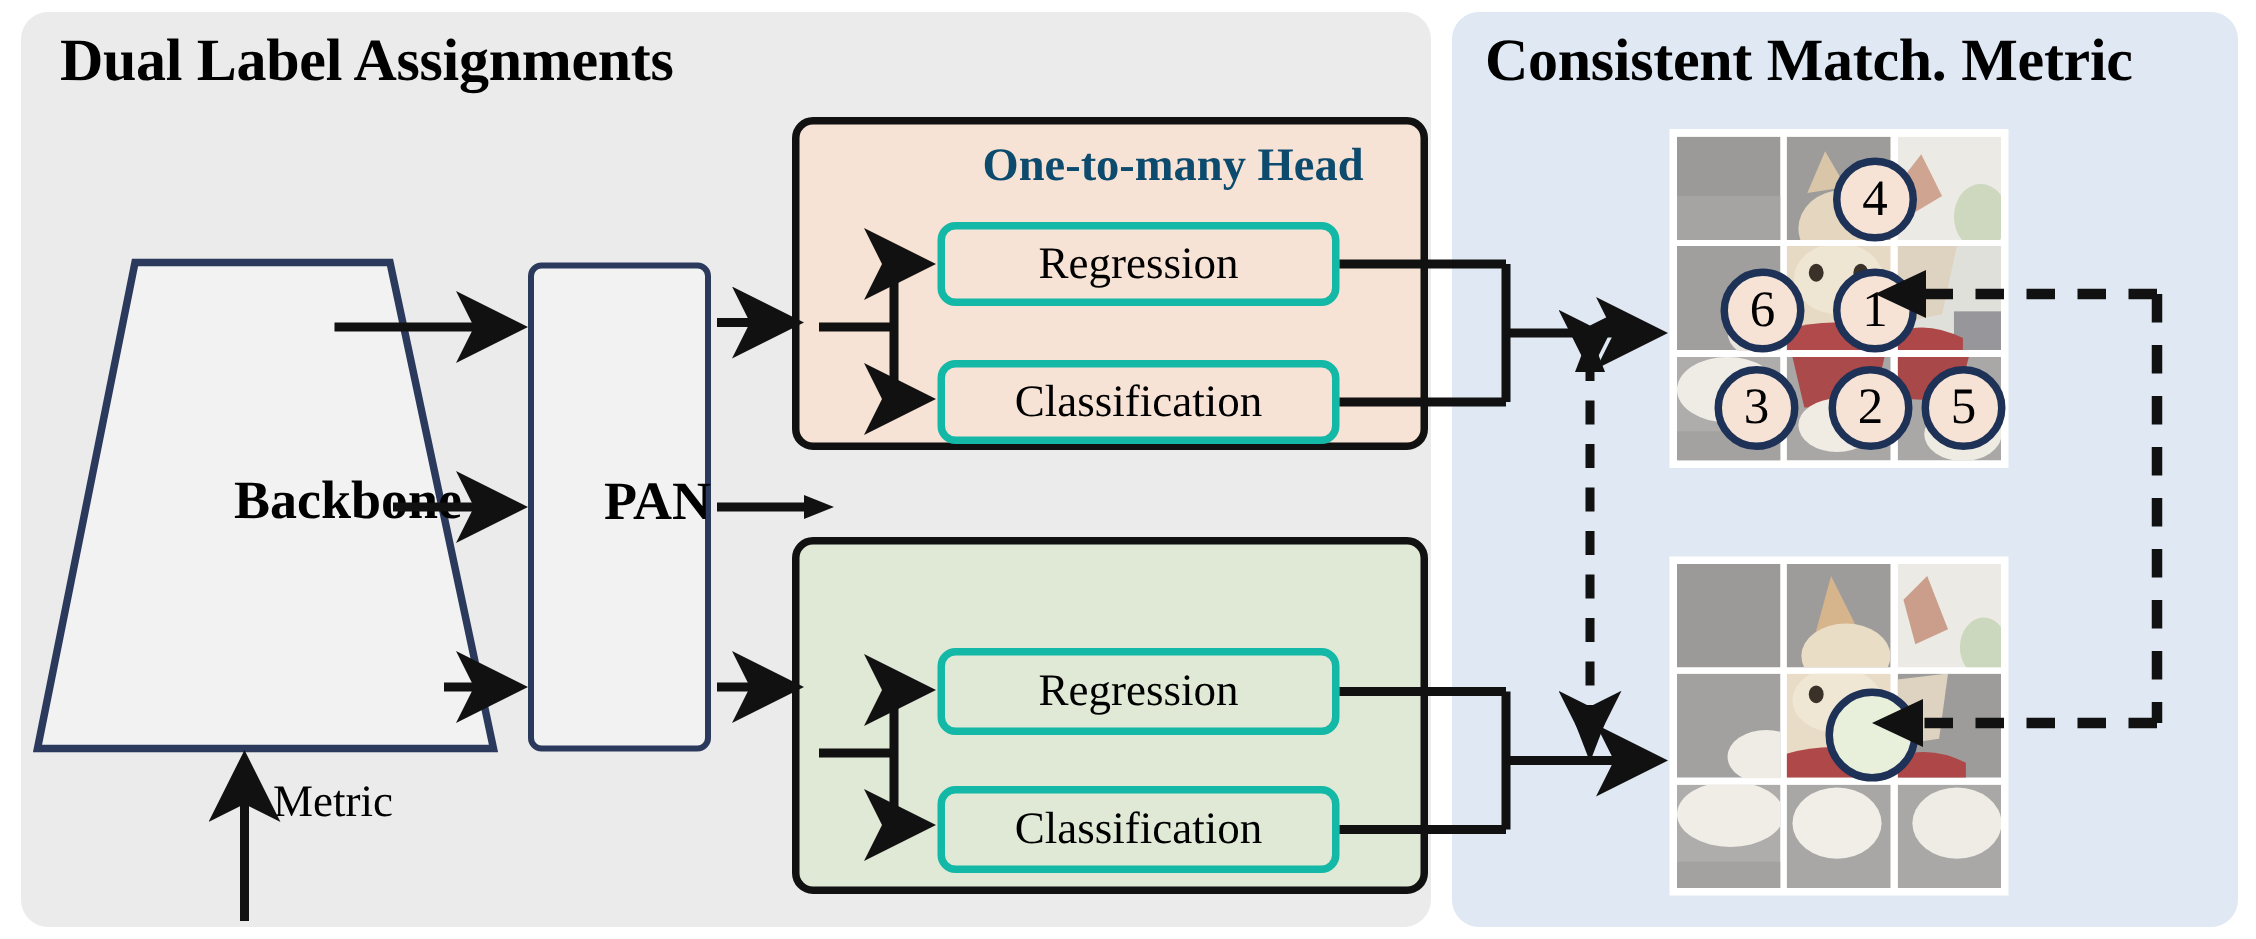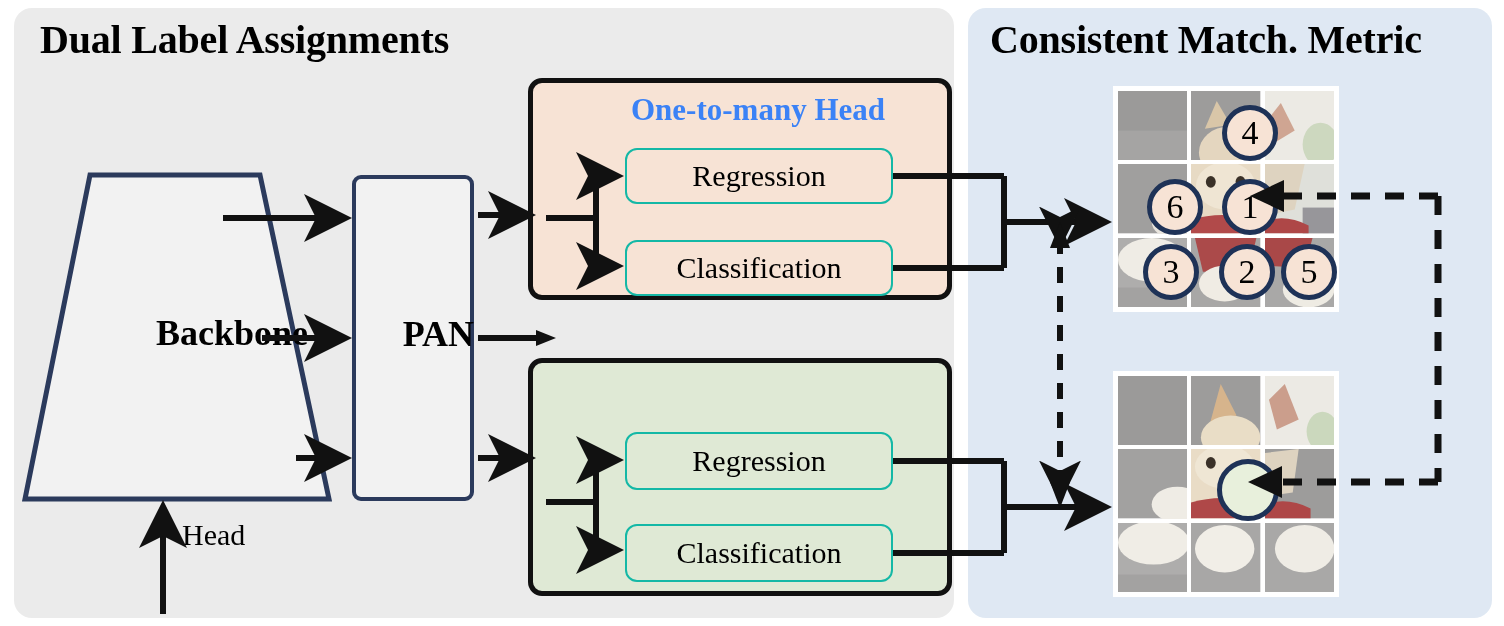--- a/index.html
+++ b/index.html
@@ -26,25 +26,25 @@
   #pan-label{position:absolute;left:352px;top:313px;width:122px;text-align:right;
     font-size:36px;font-weight:bold;color:#000;}
 
   #input-label{position:absolute;left:182px;top:518px;font-size:30px;color:#000;}
 
   
   .head{position:absolute;border:5px solid #111;border-radius:14px;box-sizing:border-box;}
   #head-otm{left:528px;top:78px;width:424px;height:222px;background:#f7e3d5;}
   #head-oto{left:528px;top:358px;width:424px;height:238px;background:#dfe9d5;}
   .head-title{position:absolute;width:460px;text-align:center;font-size:31px;
-    font-weight:bold;color:#3b82f6;}
+    font-weight:bold;color:#0c4a6e;padding-left:24px;}
   #head-otm-title{left:528px;top:92px;}
   #head-oto-title{left:528px;top:378px;}
 
-  .sub-box{position:absolute;border:2px solid #14b8a6;border-radius:12px;box-sizing:border-box;
+  .sub-box{position:absolute;border:5px solid #14b8a6;border-radius:12px;box-sizing:border-box;
     display:flex;align-items:center;justify-content:center;font-size:30px;color:#000;}
   #otm-reg{left:625px;top:148px;width:268px;height:56px;background:#f7e3d5;}
   #otm-cls{left:625px;top:240px;width:268px;height:56px;background:#f7e3d5;}
   #oto-reg{left:625px;top:432px;width:268px;height:58px;background:#dfe9d5;}
   #oto-cls{left:625px;top:524px;width:268px;height:58px;background:#dfe9d5;}
 
   
   .grid-img{position:absolute;background:#fff;padding:5px;box-sizing:border-box;}
   #grid-top{left:1113px;top:86px;width:226px;height:226px;}
   #grid-bot{left:1113px;top:371px;width:226px;height:226px;}
@@ -77,21 +77,21 @@
   <div class="panel-title" id="title-right">Consistent Match. Metric</div>
 
   <svg id="backbone-shape" viewBox="0 0 310 330">
     <polygon points="68,3 238,3 307,327 3,327" fill="#f2f2f2" stroke="#2b3a5c" stroke-width="5"></polygon>
   </svg>
   <div id="backbone-label">Backbone</div>
 
   <div id="pan-box"></div>
   <div id="pan-label">PAN</div>
 
-  <div id="input-label">Head</div>
+  <div id="input-label">Metric</div>
 
   <div class="head" id="head-otm"></div>
   <div class="head-title" id="head-otm-title">One-to-many Head</div>
   <div class="sub-box" id="otm-reg">Regression</div>
   <div class="sub-box" id="otm-cls">Classification</div>
 
   <div class="head" id="head-oto"></div>
   <div class="sub-box" id="oto-reg">Regression</div>
   <div class="sub-box" id="oto-cls">Classification</div>
 

